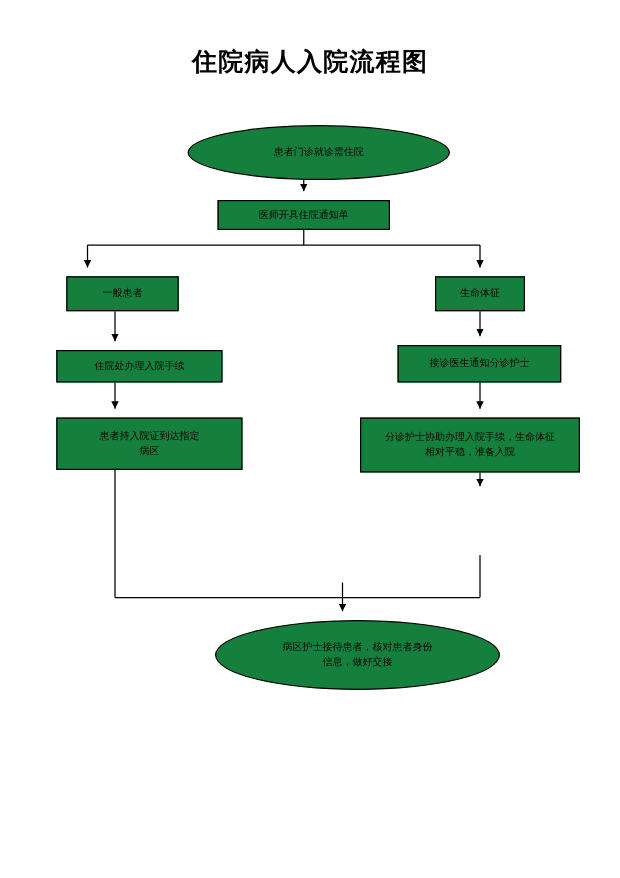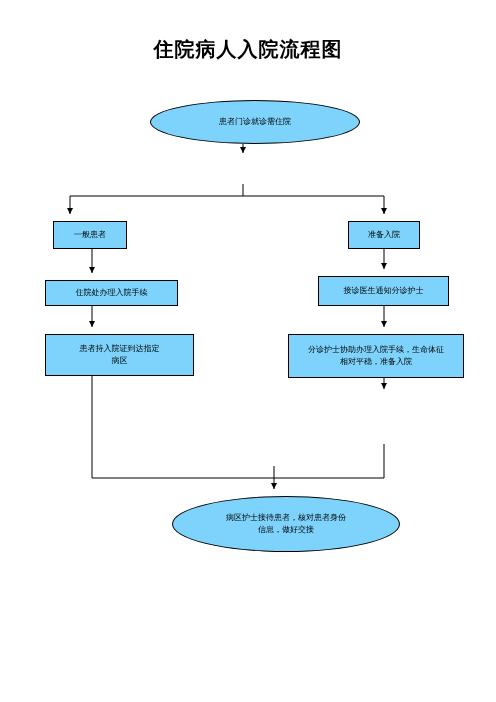--- a/index.html
+++ b/index.html
@@ -30,21 +30,21 @@
     text-align: center;
     font-size: 20px;
     font-weight: bold;
     letter-spacing: 1px;
     font-family: "DejaVu Serif", "Liberation Serif", serif;
   }
   .node {
     position: absolute;
     box-sizing: border-box;
     border: 1px solid #000000;
-    background: #7dd3fc;
+    background: #15803d;
     display: flex;
     align-items: center;
     justify-content: center;
     text-align: center;
     font-size: 8px;
     line-height: 1.45;
     padding: 2px 4px;
     font-family: "DejaVu Sans", "Liberation Sans", sans-serif;
   }
   .node.ellipse {
@@ -105,27 +105,30 @@
       <line x1="384" y1="478" x2="274" y2="478"></line>
 
       <line x1="274" y1="466" x2="274" y2="489" marker-end="url(#arrow)"></line>
     </g>
   </svg>
 
   <div class="node ellipse" style="left:150px; top:100px; width:210px; height:44px;">
     <span class="txt">患者门诊就诊需住院</span>
   </div>
 
+  <div class="node" style="left:174px; top:160px; width:138px; height:24px;">
+    <span class="txt">医师开具住院通知单</span>
+  </div>
 
-  <div class="node" style="left:53px; top:221px; width:74px; height:28px;">
+  <div class="node" style="left:53px; top:221px; width:90px; height:28px;">
     <span class="txt">一般患者</span>
   </div>
 
   <div class="node" style="left:348px; top:221px; width:72px; height:28px;">
-    <span class="txt">准备入院</span>
+    <span class="txt">生命体征</span>
   </div>
 
   <div class="node" style="left:45px; top:280px; width:133px; height:26px;">
     <span class="txt">住院处办理入院手续</span>
   </div>
 
   <div class="node" style="left:318px; top:276px; width:131px; height:30px;">
     <span class="txt">接诊医生通知分诊护士</span>
   </div>
 

